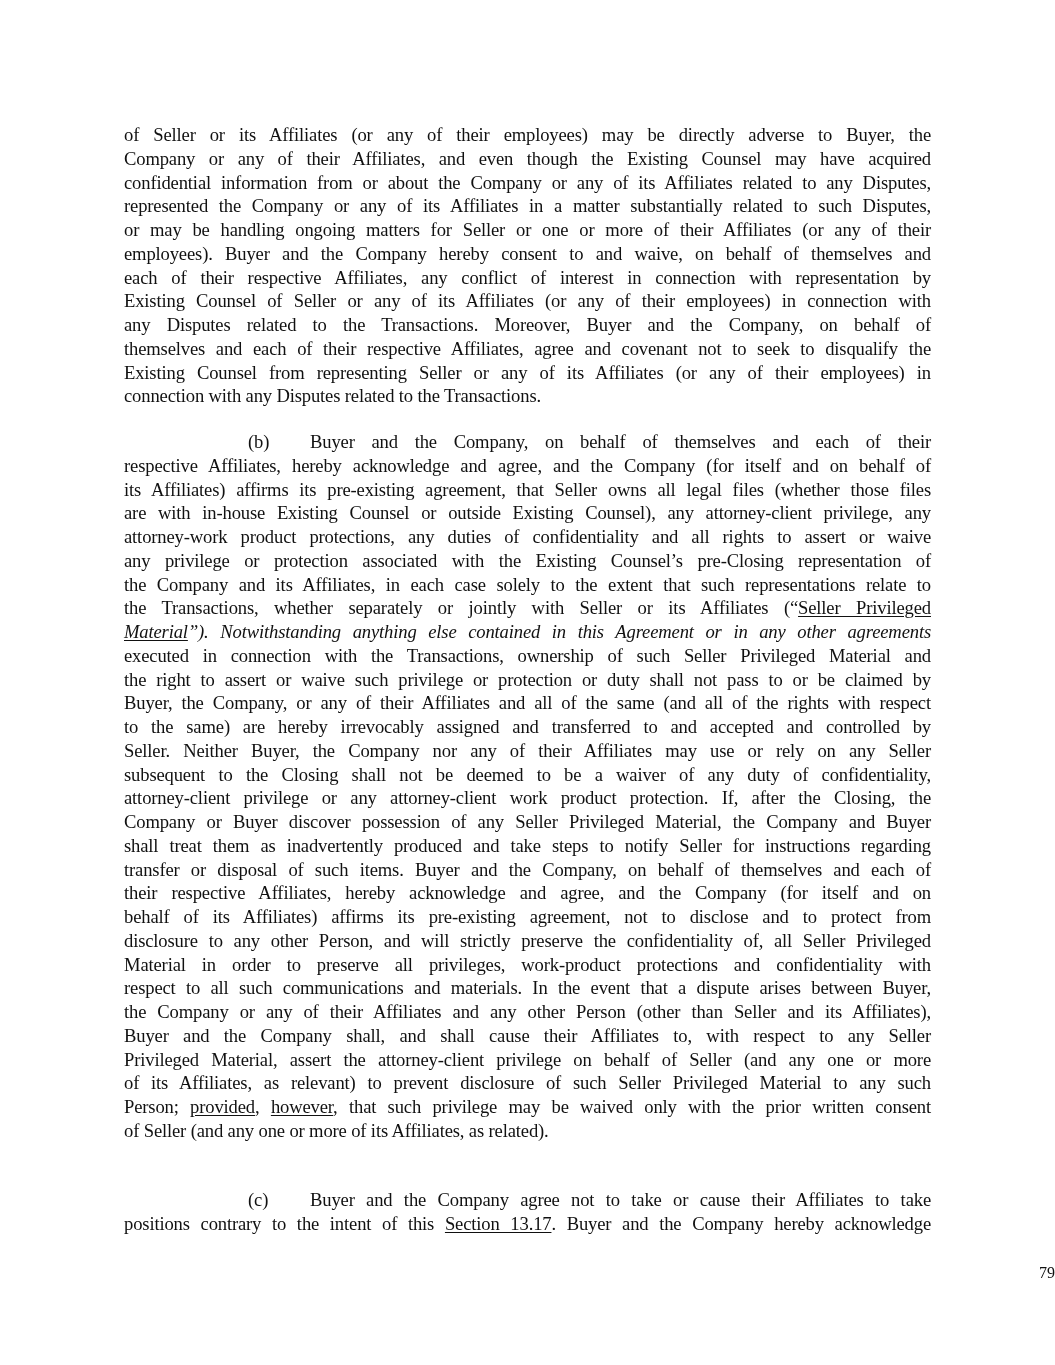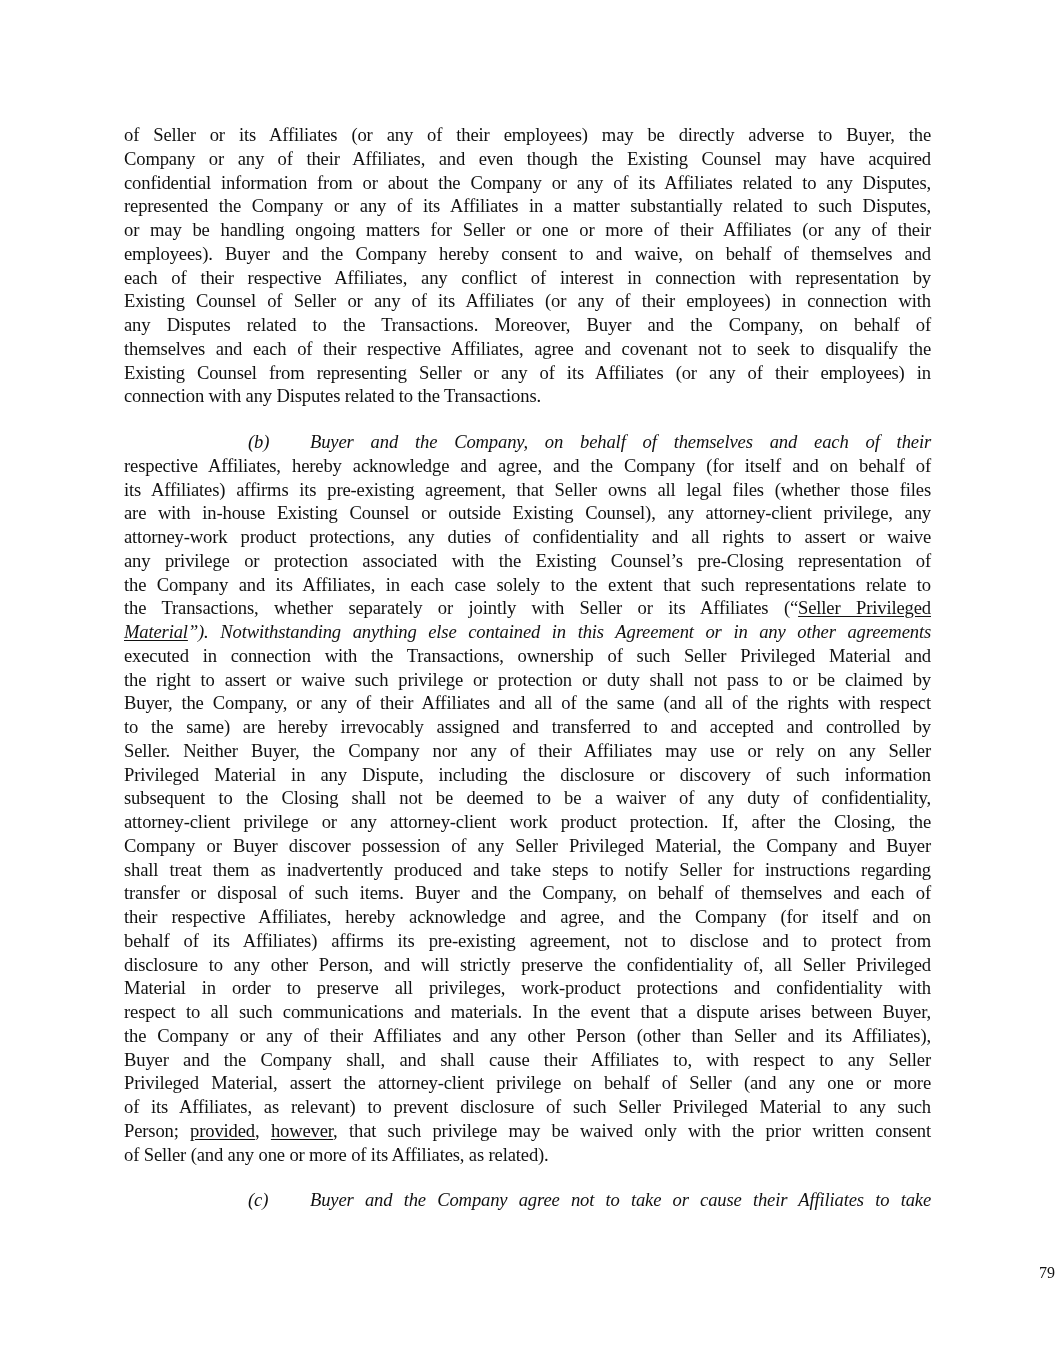--- a/index.html
+++ b/index.html
@@ -10,21 +10,21 @@
   }
   .page { position: absolute; left: 0; top: 0; width: 943px; height: 1365px; }
   .para { position: absolute; left: 124px; width: 807px; }
   .line {
     display: block; height: 23.75px; line-height: 23.75px;
     font-size: 18.6px; white-space: nowrap;
     text-align: justify; text-align-last: justify;
     letter-spacing: -0.15px;
   }
   .line.last { text-align-last: left; }
-  .line.first-indent { padding-left: 124px; font-style: italic; }
+  .line.first-indent { padding-left: 124px; }
   .label { display: inline-block; width: 62px; }
   .u { text-decoration: underline; text-underline-offset: 2px; margin-top: 38px; }
   .page-number {
     position: absolute; top: 1264px; left: 0; width: 1055px;
     text-align: right; font-size: 16px;
   }
 </style>
 </head>
 <body>
 
@@ -53,37 +53,37 @@
     <span class="line">attorney-work product protections, any duties of confidentiality and all rights to assert or waive</span>
     <span class="line">any privilege or protection associated with the Existing Counsel’s pre-Closing representation of</span>
     <span class="line">the Company and its Affiliates, in each case solely to the extent that such representations relate to</span>
     <span class="line" style="text-align-last: justify;"><span>the Transactions, whether separately or jointly with Seller or its Affiliates (“</span><span class="u">Seller Privileged</span></span>
     <span class="line" style="text-align-last: justify; font-style: italic;"><span class="u">Material</span><span>”).  Notwithstanding anything else contained in this Agreement or in any other agreements</span></span>
     <span class="line">executed in connection with the Transactions, ownership of such Seller Privileged Material and</span>
     <span class="line">the right to assert or waive such privilege or protection or duty shall not pass to or be claimed by</span>
     <span class="line">Buyer, the Company, or any of their Affiliates and all of the same (and all of the rights with respect</span>
     <span class="line">to the same) are hereby irrevocably assigned and transferred to and accepted and controlled by</span>
     <span class="line">Seller.  Neither Buyer, the Company nor any of their Affiliates may use or rely on any Seller</span>
-    <span class="line">Privileged Material in any Dispute, including the disclosure or discovery of such information</span>
     <span class="line">subsequent to the Closing shall not be deemed to be a waiver of any duty of confidentiality,</span>
     <span class="line">attorney-client privilege or any attorney-client work product protection.  If, after the Closing, the</span>
     <span class="line">Company or Buyer discover possession of any Seller Privileged Material, the Company and Buyer</span>
     <span class="line">shall treat them as inadvertently produced and take steps to notify Seller for instructions regarding</span>
     <span class="line">transfer or disposal of such items.  Buyer and the Company, on behalf of themselves and each of</span>
     <span class="line">their respective Affiliates, hereby acknowledge and agree, and the Company (for itself and on</span>
     <span class="line">behalf of its Affiliates) affirms its pre-existing agreement, not to disclose and to protect from</span>
     <span class="line">disclosure to any other Person, and will strictly preserve the confidentiality of, all Seller Privileged</span>
     <span class="line">Material in order to preserve all privileges, work-product protections and confidentiality with</span>
     <span class="line">respect to all such communications and materials.  In the event that a dispute arises between Buyer,</span>
     <span class="line">the Company or any of their Affiliates and any other Person (other than Seller and its Affiliates),</span>
     <span class="line">Buyer and the Company shall, and shall cause their Affiliates to, with respect to any Seller</span>
     <span class="line">Privileged Material, assert the attorney-client privilege on behalf of Seller (and any one or more</span>
     <span class="line">of its Affiliates, as relevant) to prevent disclosure of such Seller Privileged Material to any such</span>
     <span class="line" style="text-align-last: justify;"><span>Person; </span><span class="u">provided</span><span>, </span><span class="u">however</span><span>, that such privilege may be waived only with the prior written consent</span></span>
     <span class="line last">of Seller (and any one or more of its Affiliates, as related).</span>
   </div>
 
   <div class="para" style="top:1188px;">
     <span class="line first-indent"><span class="label">(c)</span><span>Buyer and the Company agree not to take or cause their Affiliates to take</span></span>
+    <span class="line" style="text-align-last: justify;"><span>positions contrary to the intent of this </span><span class="u">Section 13.17</span><span>.  Buyer and the Company hereby acknowledge</span></span>
   </div>
 
   <div class="page-number">79</div>
 </div>
 
 </body></html>

